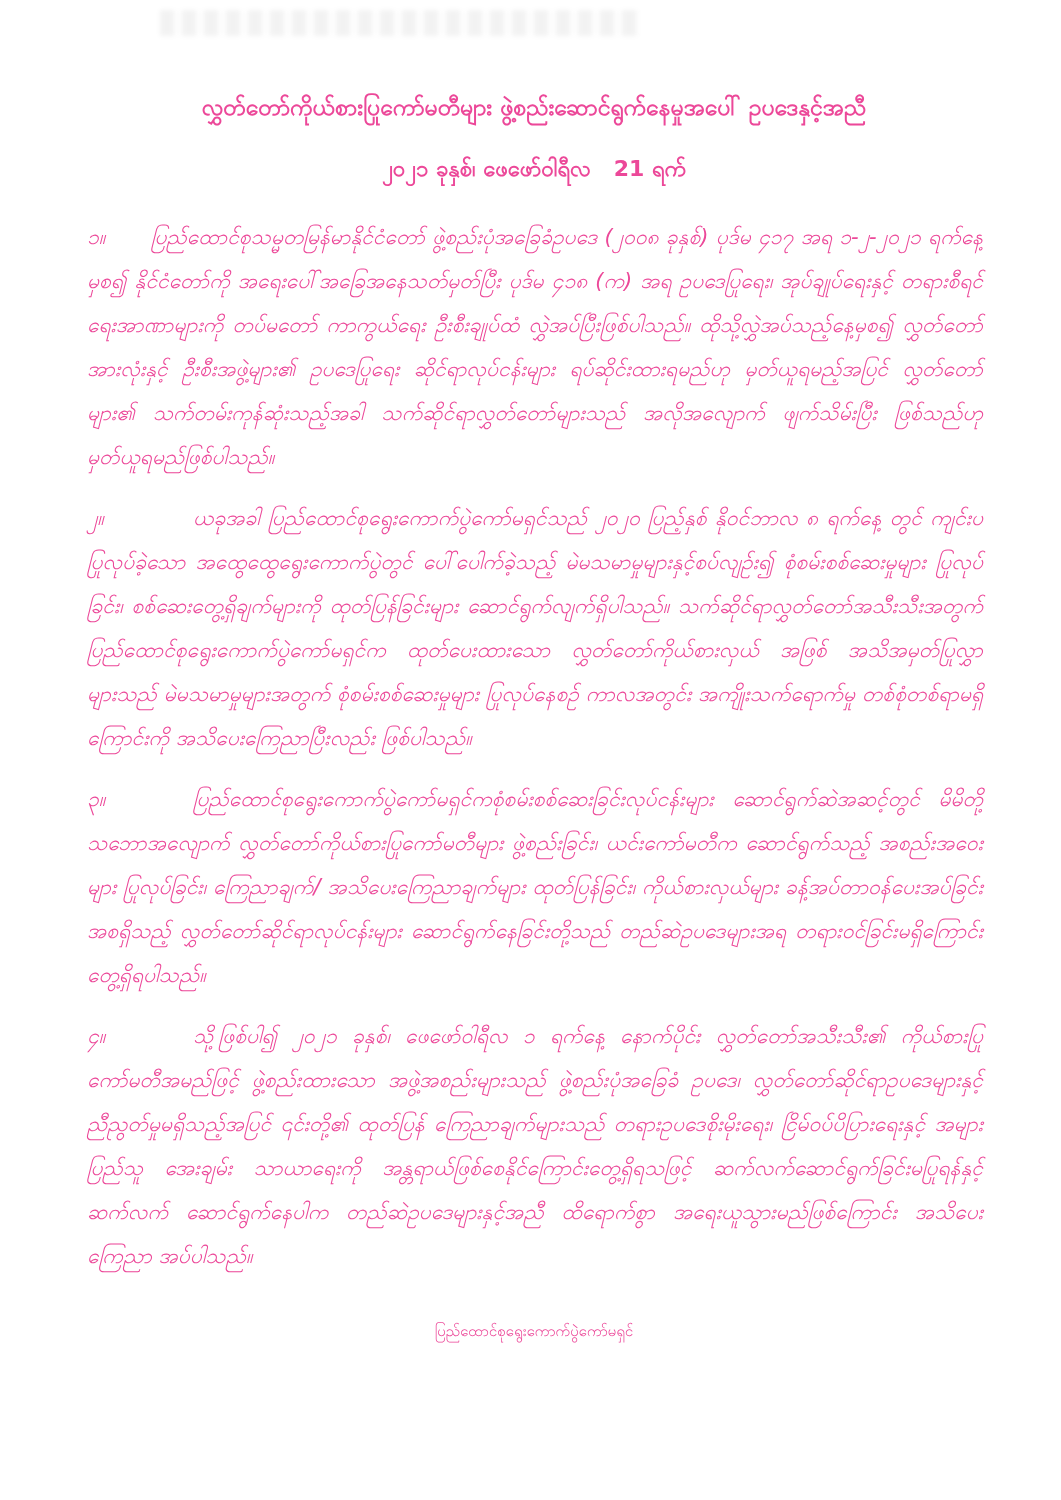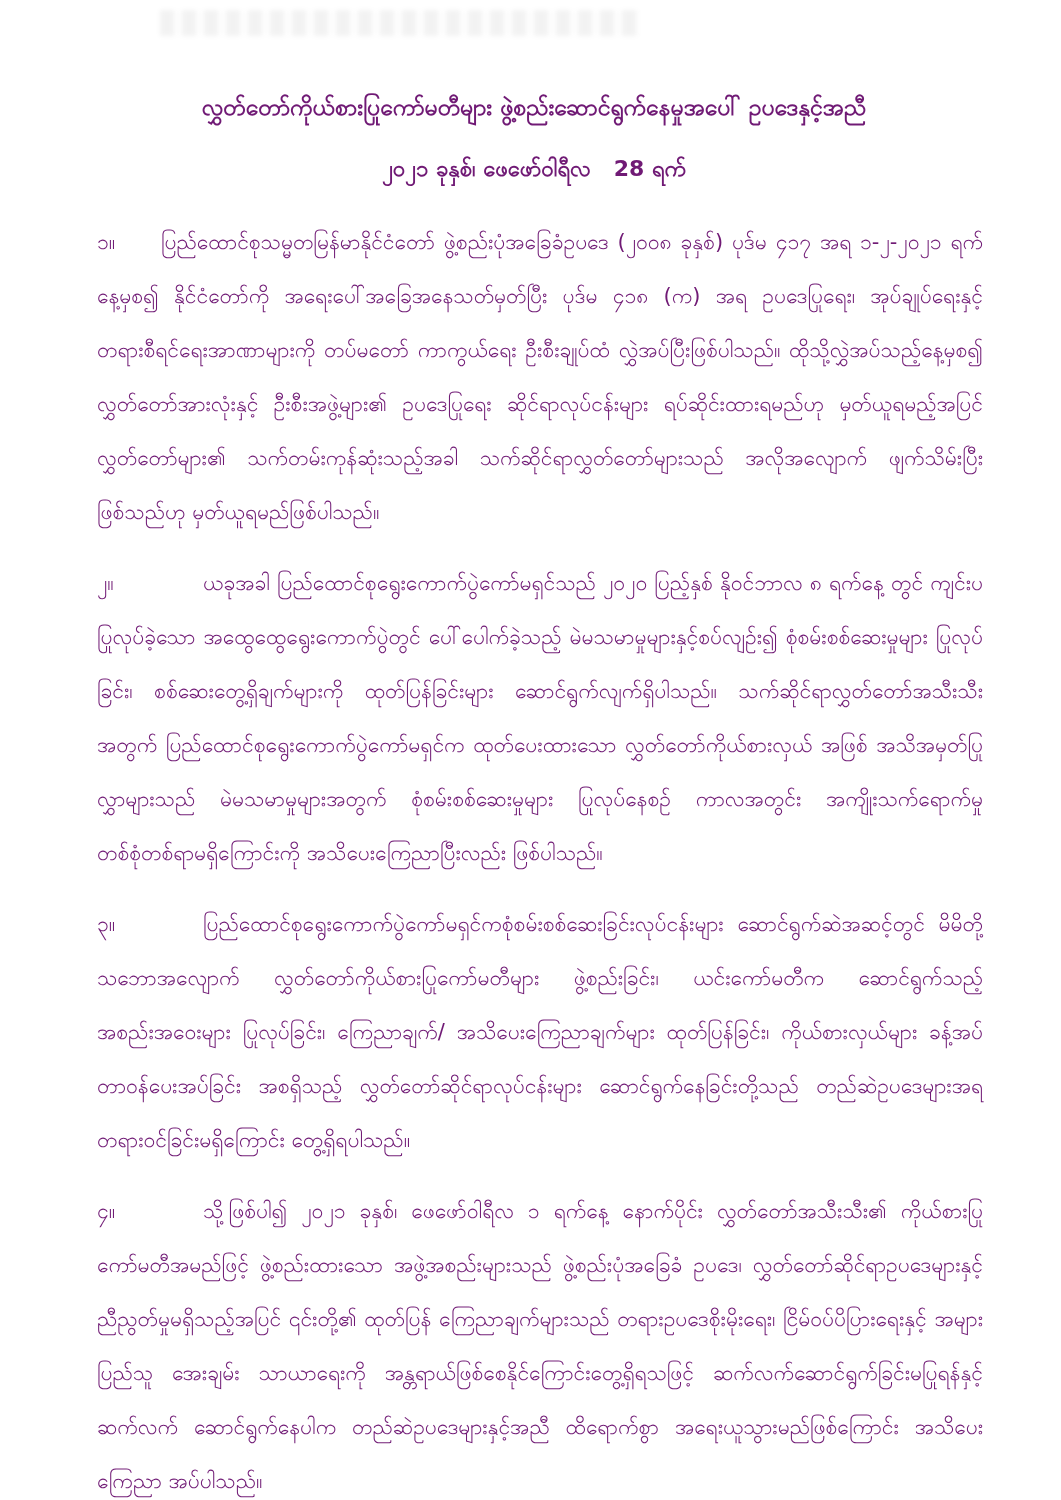--- a/index.html
+++ b/index.html
@@ -9,21 +9,21 @@
   }
   .page {
     position: relative;
     width: 1061px;
     height: 1500px;
     margin: 0 auto;
     background: #ffffff;
     box-sizing: border-box;
     padding: 84px 78px 40px 85px;
     font-family: "DejaVu Sans", sans-serif;
-    color: #701a75;
+    color: #ec4899;
     overflow: hidden;
   }
   
   .scan-artifact {
     position: absolute;
     top: 10px;
     left: 160px;
     width: 480px;
     height: 26px;
     background:
@@ -44,49 +44,50 @@
   .doc-date {
     text-align: center;
     font-weight: bold;
     font-size: 22px;
     line-height: 40px;
     margin: 18px 0 26px 0;
     white-space: pre;
   }
   .body-para {
     font-size: 21px;
-    line-height: 54px;
+    line-height: 44px;
     text-align: justify;
-    margin: 0 0 17px 12px;
+    margin: 0 0 17px 2px;
+    font-style: italic;
   }
   .para-num {
     display: inline-block;
     font-size: 21px;
   }
   .gap-sm { width: 64px; }
   .gap-lg { width: 106px; }
   .signature {
-    text-align: left;
-    font-size: 26px;
+    text-align: center;
+    font-size: 15px;
     line-height: 43px;
     margin-top: 32px;
   }
 </style>
 </head>
 <body>
 
 <div class="page">
 
   <div class="scan-artifact"></div>
 
   <div class="title-block">
     <div>လွှတ်တော်ကိုယ်စားပြုကော်မတီများ ဖွဲ့စည်းဆောင်ရွက်နေမှုအပေါ် ဥပဒေနှင့်အညီ</div>
   </div>
 
-  <div class="doc-date">၂၀၂၁ ခုနှစ်၊ ဖေဖော်ဝါရီလ   28 ရက်</div>
+  <div class="doc-date">၂၀၂၁ ခုနှစ်၊ ဖေဖော်ဝါရီလ   21 ရက်</div>
 
   <p class="body-para">
     <span class="para-num gap-sm">၁။</span><span>ပြည်ထောင်စုသမ္မတမြန်မာနိုင်ငံတော် ဖွဲ့စည်းပုံအခြေခံဥပဒေ (၂၀၀၈ ခုနှစ်) ပုဒ်မ ၄၁၇ အရ ၁-၂-၂၀၂၁ ရက်နေ့မှစ၍ နိုင်ငံတော်ကို အရေးပေါ်အခြေအနေသတ်မှတ်ပြီး ပုဒ်မ ၄၁၈ (က) အရ ဥပဒေပြုရေး၊ အုပ်ချုပ်ရေးနှင့် တရားစီရင်ရေးအာဏာများကို တပ်မတော် ကာကွယ်ရေး ဦးစီးချုပ်ထံ လွှဲအပ်ပြီးဖြစ်ပါသည်။ ထိုသို့လွှဲအပ်သည့်နေ့မှစ၍ လွှတ်တော်အားလုံးနှင့် ဦးစီးအဖွဲ့များ၏ ဥပဒေပြုရေး ဆိုင်ရာလုပ်ငန်းများ ရပ်ဆိုင်းထားရမည်ဟု မှတ်ယူရမည့်အပြင် လွှတ်တော်များ၏ သက်တမ်းကုန်ဆုံးသည့်အခါ သက်ဆိုင်ရာလွှတ်တော်များသည် အလိုအလျောက် ဖျက်သိမ်းပြီး ဖြစ်သည်ဟု မှတ်ယူရမည်ဖြစ်ပါသည်။</span>
   </p>
 
   <p class="body-para">
     <span class="para-num gap-lg">၂။</span><span>ယခုအခါ ပြည်ထောင်စုရွေးကောက်ပွဲကော်မရှင်သည် ၂၀၂၀ ပြည့်နှစ် နိုဝင်ဘာလ ၈ ရက်နေ့ တွင် ကျင်းပပြုလုပ်ခဲ့သော အထွေထွေရွေးကောက်ပွဲတွင် ပေါ်ပေါက်ခဲ့သည့် မဲမသမာမှုများနှင့်စပ်လျဉ်း၍ စုံစမ်းစစ်ဆေးမှုများ ပြုလုပ်ခြင်း၊ စစ်ဆေးတွေ့ရှိချက်များကို ထုတ်ပြန်ခြင်းများ ဆောင်ရွက်လျက်ရှိပါသည်။ သက်ဆိုင်ရာလွှတ်တော်အသီးသီးအတွက် ပြည်ထောင်စုရွေးကောက်ပွဲကော်မရှင်က ထုတ်ပေးထားသော လွှတ်တော်ကိုယ်စားလှယ် အဖြစ် အသိအမှတ်ပြုလွှာများသည် မဲမသမာမှုများအတွက် စုံစမ်းစစ်ဆေးမှုများ ပြုလုပ်နေစဉ် ကာလအတွင်း အကျိုးသက်ရောက်မှု တစ်စုံတစ်ရာမရှိကြောင်းကို အသိပေးကြေညာပြီးလည်း ဖြစ်ပါသည်။</span>
   </p>
 
   <p class="body-para">

